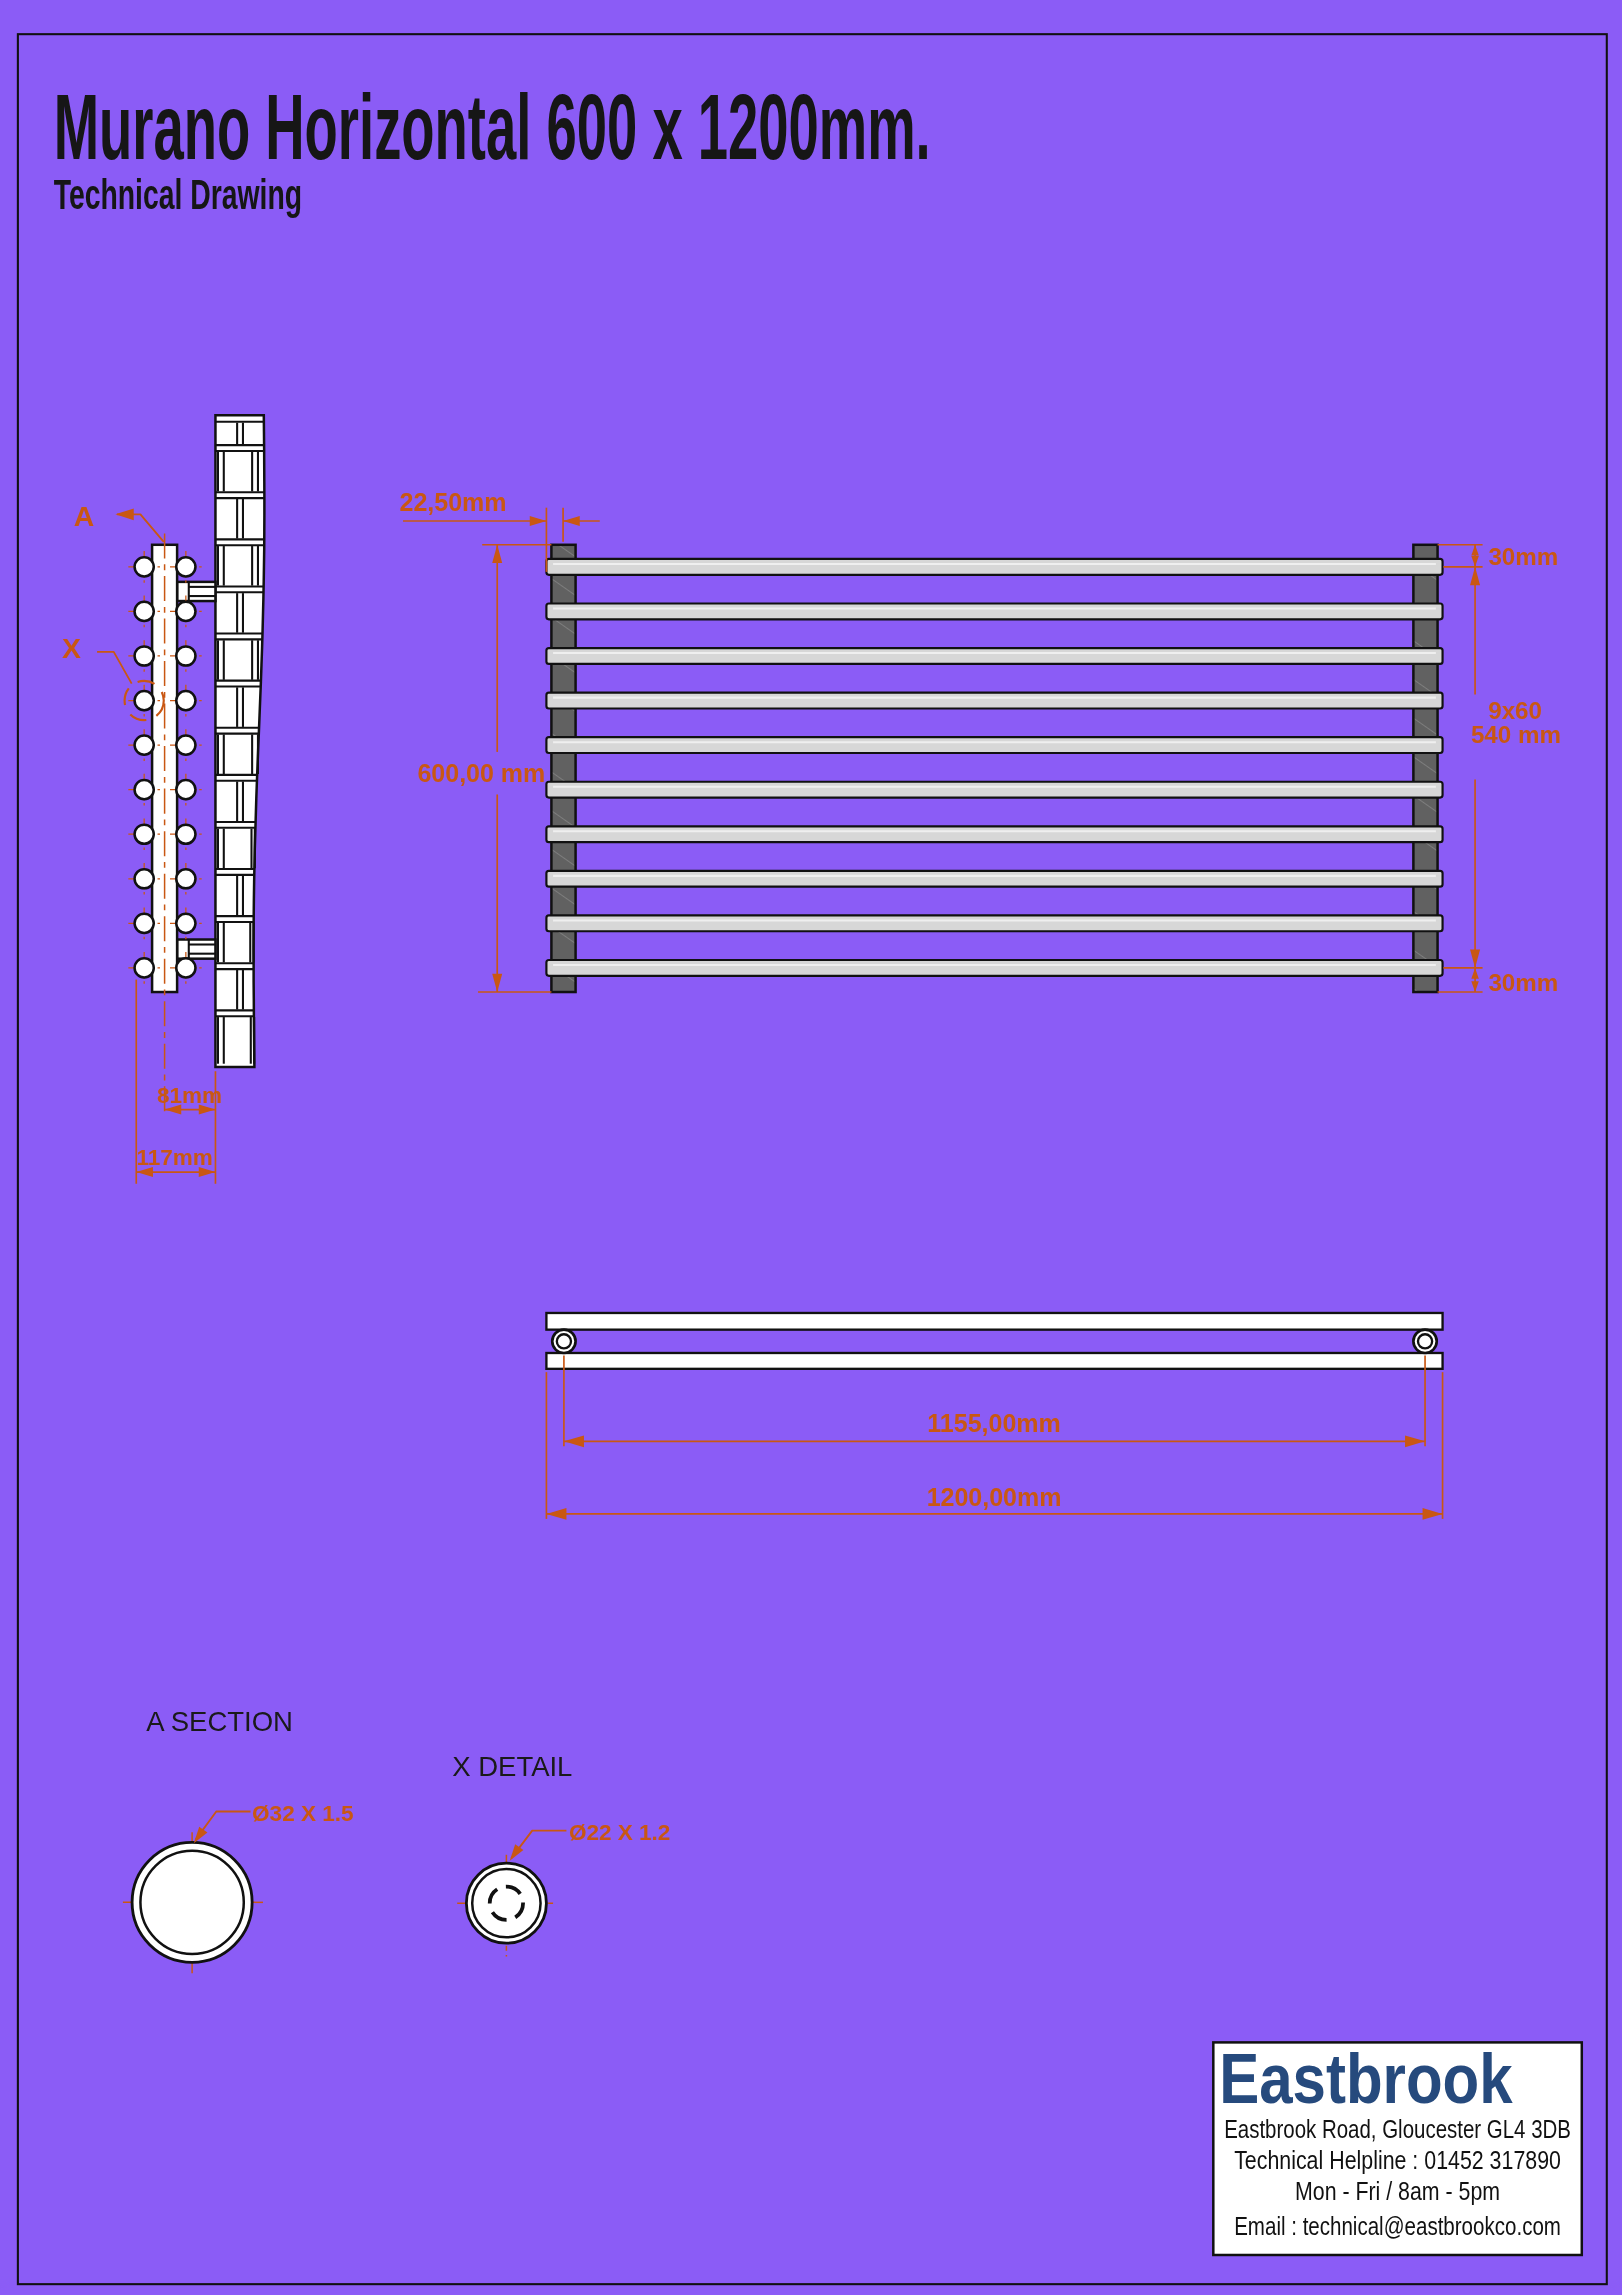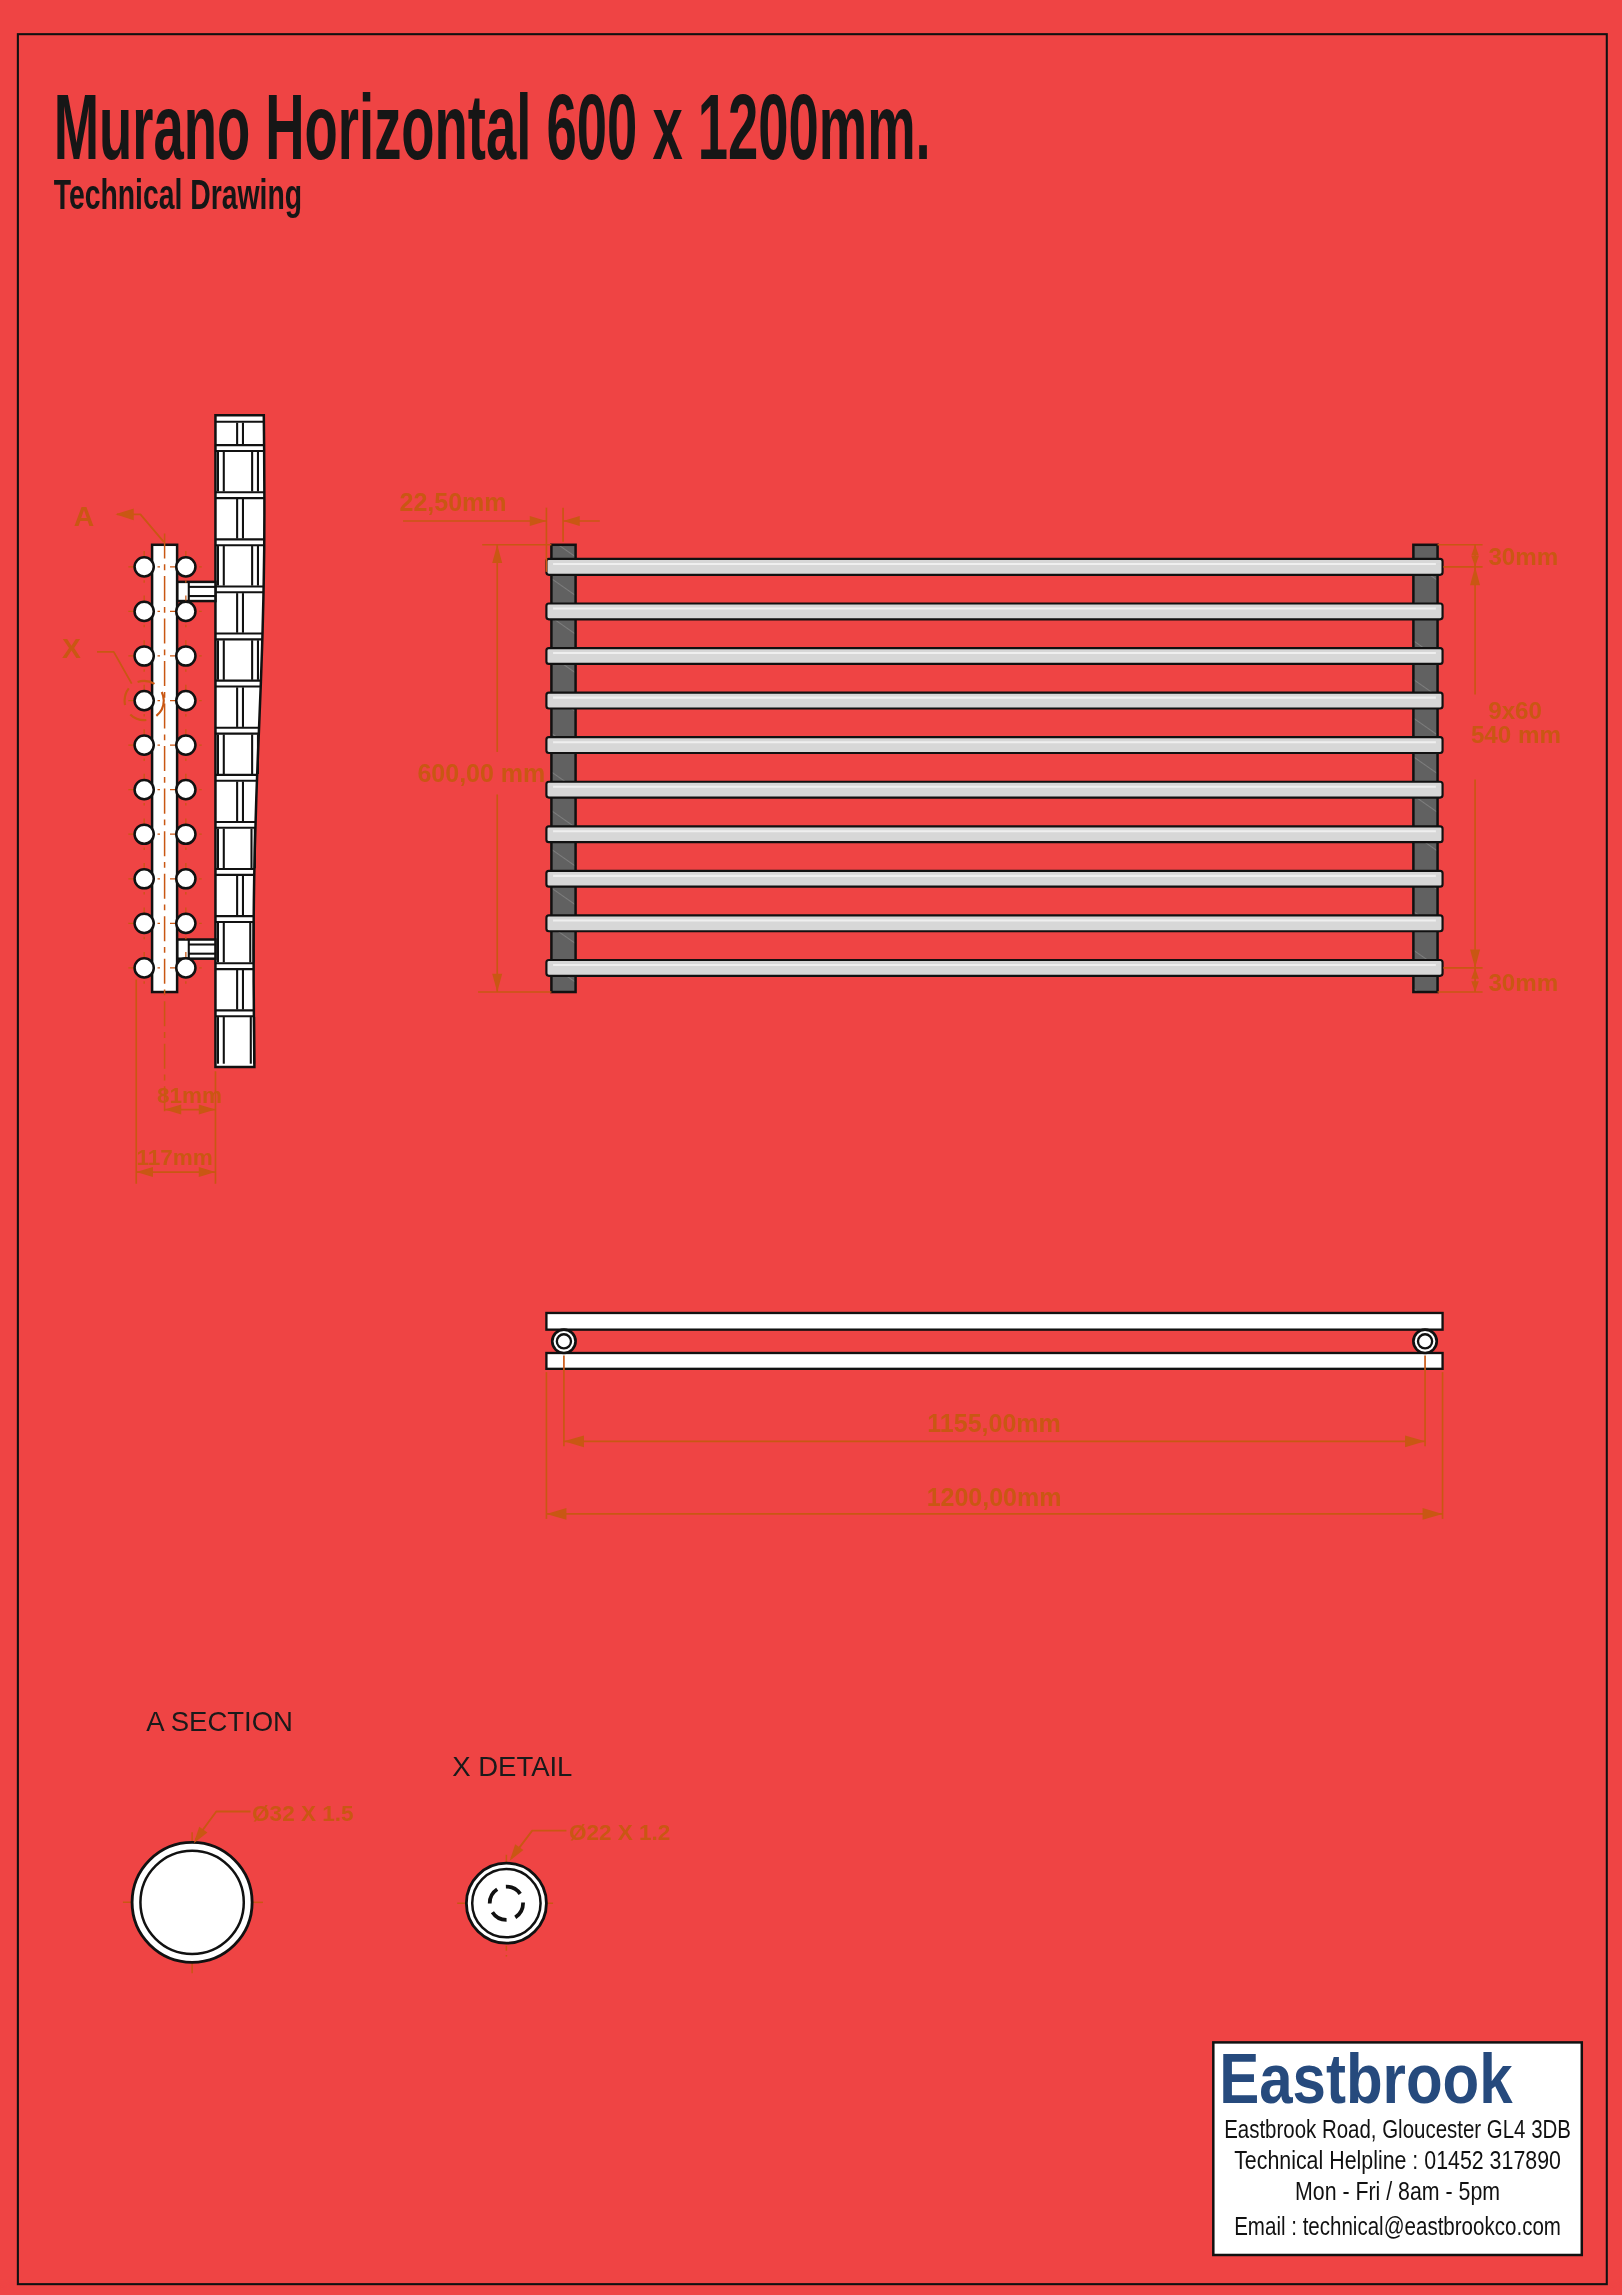--- a/index.html
+++ b/index.html
@@ -1,16 +1,16 @@
 <!DOCTYPE html>
 <html style="font-size:13.3px"><head>
 <meta charset="utf-8">
 <style>
   html,body{margin:0;padding:0;background:#fff;}
-  .page{position:relative;width:1623px;height:2295px;background:#ef4444;overflow:hidden;
+  .page{position:relative;width:1623px;height:2295px;background:#8b5cf6;overflow:hidden;
         font-family:"Liberation Sans", sans-serif;}
   svg{position:absolute;left:0;top:0;}
   text{font-family:"Liberation Sans", sans-serif;}
   .dimtxt{font-weight:bold;}
 </style>
 </head>
 <body>
 
 <div class="page">
 <svg width="1623" height="2295" viewBox="0 0 1946 2753" xmlns="http://www.w3.org/2000/svg">

